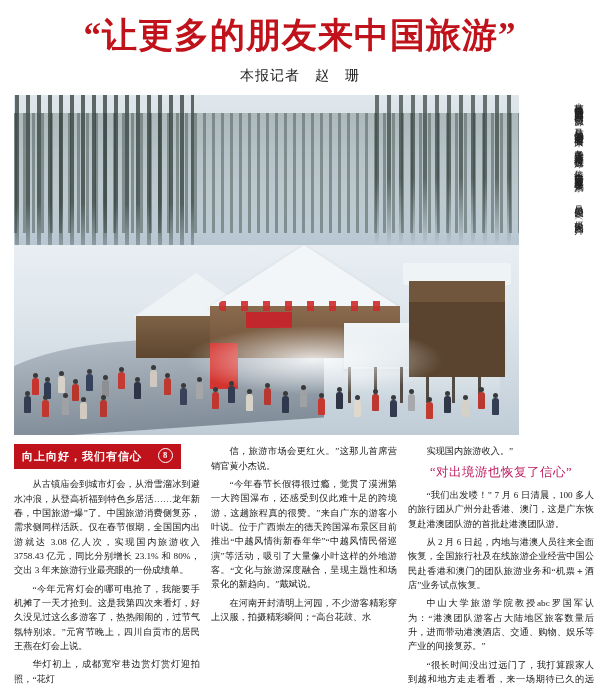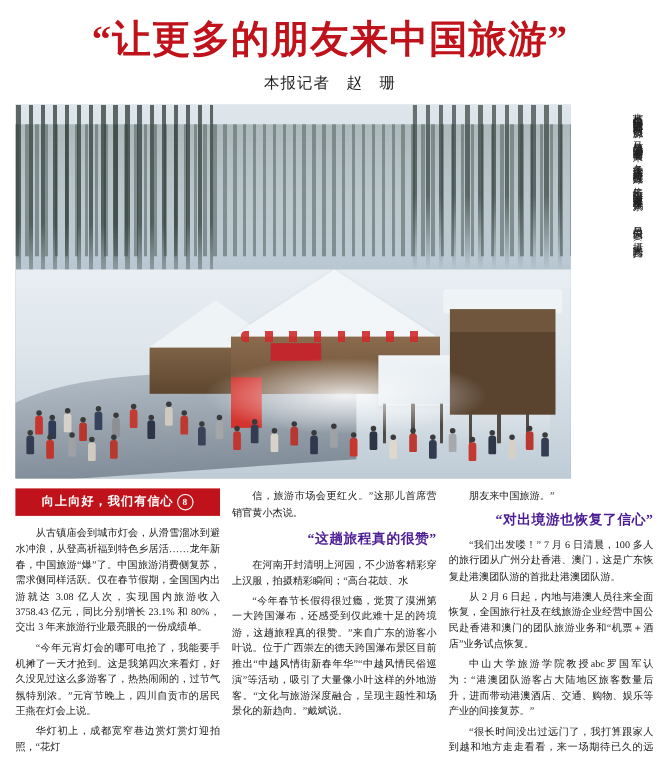--- a/index.html
+++ b/index.html
@@ -194,45 +194,44 @@
     margin-top: 9px;
     font-size: 9.2px;
     line-height: 1.56;
     color: #181818;
   }
   .col { width: 186px; flex: 0 0 auto; }
   .col p { margin: 0 0 4px 0; text-align: justify; text-indent: 2em; }
 
   .kicker {
     display: inline-flex;
-    align-items: center;
-    gap: 3px;
+    gap: 16px;
     background: #c0121a;
     color: #fff;
     font-weight: bold;
     font-size: 11px;
-    padding: 4px 24px;
+    padding: 4px 8px;
     letter-spacing: 1px;
     margin-bottom: 8px;
   }
   .kicker .num {
     display: inline-block;
     width: 13px; height: 13px; line-height: 13px;
     border-radius: 50%;
     border: 1px solid #fff;
     text-align: center;
     font-size: 8.5px;
   }
   .subhead {
-    font-weight: bold;
+    font-weight: normal;
     font-size: 12.5px;
-    text-align: right;
+    text-align: center;
     margin: 8px 0 6px 0;
     letter-spacing: .5px;
-    color: #4c1d95;
+    color: #be185d;
   }
   .subhead.first { margin-top: 2px; }
 </style>
 </head>
 <body>
 
 <div class="page">
 
   <h1 class="headline">“让更多的朋友来中国旅游”</h1>
   <div class="byline">本报记者　赵　珊</div>
@@ -313,27 +312,26 @@
         <span>向上向好，我们有信心</span>
         <span class="num">8</span>
       </div>
       <p>从古镇庙会到城市灯会，从滑雪溜冰到避水冲浪，从登高祈福到特色乡居活……龙年新春，中国旅游“爆”了。中国旅游消费侧复苏，需求侧同样活跃。仅在春节假期，全国国内出游就达 3.08 亿人次，实现国内旅游收入 3758.43 亿元，同比分别增长 23.1% 和 80%，交出 3 年来旅游行业最亮眼的一份成绩单。</p>
       <p>“今年元宵灯会的哪可电抢了，我能要手机摊了一天才抢到。这是我第四次来看灯，好久没见过这么多游客了，热热闹闹的，过节气氛特别浓。”元宵节晚上，四川自贡市的居民王燕在灯会上说。</p>
       <p>华灯初上，成都宽窄巷边赏灯赏灯迎拍照，“花灯</p>
     </div>
 
     <div class="col">
       <p>信，旅游市场会更红火。”这那儿首席营销官黄小杰说。</p>
-      <div class="subhead">“这趟旅程真的很赞”</div>
+      <p>“今年春节长假得很过瘾，觉贯了漠洲第一大跨国瀑布，还感受到仅此难十足的跨境游，这趟旅程真的很赞。”来自广东的游客小叶说。位于广西崇左的德天跨国瀑布景区目前推出“中越风情街新春年华”“中越风情民俗巡演”等活动，吸引了大量像小叶这样的外地游客。“文化与旅游深度融合，呈现主题性和场景化的新趋向。”戴斌说。</p>
       <p>在河南开封清明上河园，不少游客精彩穿上汉服，拍摄精彩瞬间；“高台花鼓、水</p>
-      <p>“今年春节长假得很过瘾，觉贯了漠洲第一大跨国瀑布，还感受到仅此难十足的跨境游，这趟旅程真的很赞。”来自广东的游客小叶说。位于广西崇左的德天跨国瀑布景区目前推出“中越风情街新春年华”“中越风情民俗巡演”等活动，吸引了大量像小叶这样的外地游客。“文化与旅游深度融合，呈现主题性和场景化的新趋向。”戴斌说。</p>
     </div>
 
     <div class="col">
-      <p>朋友来中国旅游。”</p>
+      <p>实现国内旅游收入。”</p>
       <div class="subhead first">“对出境游也恢复了信心”</div>
       <p>“我们出发喽！” 7 月 6 日清晨，100 多人的旅行团从广州分赴香港、澳门，这是广东恢复赴港澳团队游的首批赴港澳团队游。</p>
       <p>从 2 月 6 日起，内地与港澳人员往来全面恢复，全国旅行社及在线旅游企业经营中国公民赴香港和澳门的团队旅游业务和“机票＋酒店”业务试点恢复。</p>
       <p>中山大学旅游学院教授abc罗国军认为：“港澳团队游客占大陆地区旅客数量后升，进而带动港澳酒店、交通、购物、娱乐等产业的间接复苏。”</p>
       <p>“很长时间没出过远门了，我打算跟家人到越和地方走走看看，来一场期待已久的远行。”中旅旅行新加期营发团一名北京游客说。</p>
     </div>
 
   </div>
 </div>
 

